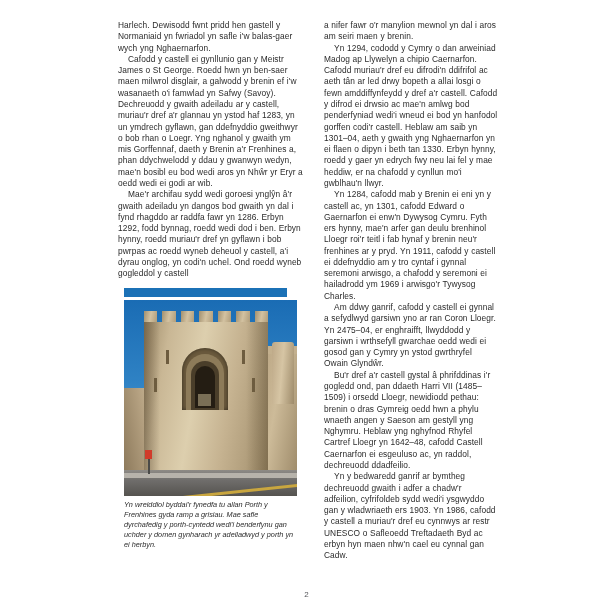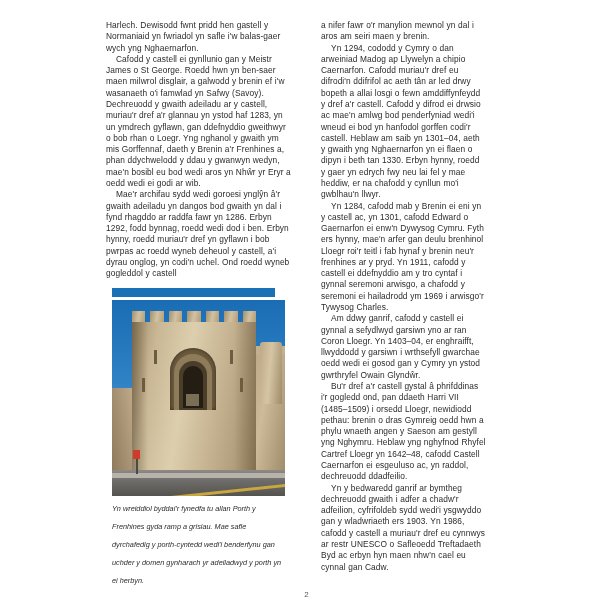--- a/index.html
+++ b/index.html
@@ -16,33 +16,33 @@
   }
   .page {
     position: relative;
     width: 613px;
     height: 613px;
     background: #ffffff;
     box-sizing: border-box;
   }
   .columns {
     position: absolute;
-    left: 106px;
+    left: 118px;
     top: 20px;
     width: 380px;
     height: 555px;
     display: flex;
-    gap: 30px;
+    gap: 14px;
   }
   .col {
     width: 183px;
     display: block;
   }
   .col.left { width: 185px; }
-  .col.right { width: 185px; }
+  .col.right { width: 185px; margin-left: 7px; }
 
   p.body {
     margin: 0;
     font-family: "Liberation Sans", sans-serif;
     font-size: 8.35px;
     line-height: 11.28px;
     color: #2b2b2b;
     text-align: left;
     letter-spacing: 0.01em;
     word-spacing: 0.02em;
@@ -235,21 +235,21 @@
     width: 7px; height: 9px;
     background: #d13b2a;
   }
 
   .caption {
     margin: 4px 0 0 6px;
     width: 170px;
     font-family: "Liberation Sans", sans-serif;
     font-style: italic;
     font-size: 7.3px;
-    line-height: 18px;
+    line-height: 10px;
     color: #2b2b2b;
   }
 
   .folio {
     position: absolute;
     left: 0;
     right: 0;
     bottom: 14px;
     text-align: center;
     font-family: "Liberation Sans", sans-serif;
@@ -318,21 +318,21 @@
         </div>
 
         <p class="caption">Yn wreiddiol byddai'r fynedfa tu allan Porth y Frenhines gyda ramp a grisiau. Mae safle dyrchafedig y porth-cyntedd wedi'i benderfynu gan uchder y domen gynharach yr adeiladwyd y porth yn ei herbyn.</p>
       </div>
     </div>
 
     <div class="col right">
       <p class="body">a nifer fawr o'r manylion mewnol yn dal i aros am seiri maen y brenin.</p>
       <p class="body indent">Yn 1294, cododd y Cymry o dan arweiniad Madog ap Llywelyn a chipio Caernarfon. Cafodd muriau'r dref eu difrodi'n ddifrifol ac aeth tân ar led drwy bopeth a allai losgi o fewn amddiffynfeydd y dref a'r castell. Cafodd y difrod ei drwsio ac mae'n amlwg bod penderfyniad wedi'i wneud ei bod yn hanfodol gorffen codi'r castell. Heblaw am saib yn 1301–04, aeth y gwaith yng Nghaernarfon yn ei flaen o dipyn i beth tan 1330. Erbyn hynny, roedd y gaer yn edrych fwy neu lai fel y mae heddiw, er na chafodd y cynllun mo'i gwblhau'n llwyr.</p>
       <p class="body indent">Yn 1284, cafodd mab y Brenin ei eni yn y castell ac, yn 1301, cafodd Edward o Gaernarfon ei enw'n Dywysog Cymru. Fyth ers hynny, mae'n arfer gan deulu brenhinol Lloegr roi'r teitl i fab hynaf y brenin neu'r frenhines ar y pryd. Yn 1911, cafodd y castell ei ddefnyddio am y tro cyntaf i gynnal seremoni arwisgo, a chafodd y seremoni ei hailadrodd ym 1969 i arwisgo'r Tywysog Charles.</p>
-      <p class="body indent">Am ddwy ganrif, cafodd y castell ei gynnal a sefydlwyd garsiwn yno ar ran Coron Lloegr. Yn 1403–04, er enghraifft, llwyddodd y garsiwn i wrthsefyll gwarchae oedd wedi ei gosod gan y Cymry yn ystod gwrthryfel Owain Glyndŵr.</p>
+      <p class="body indent">Am ddwy ganrif, cafodd y castell ei gynnal a sefydlwyd garsiwn yno ar ran Coron Lloegr. Yn 2475–04, er enghraifft, llwyddodd y garsiwn i wrthsefyll gwarchae oedd wedi ei gosod gan y Cymry yn ystod gwrthryfel Owain Glyndŵr.</p>
       <p class="body indent">Bu'r dref a'r castell gystal â phrifddinas i'r gogledd ond, pan ddaeth Harri VII (1485–1509) i orsedd Lloegr, newidiodd pethau: brenin o dras Gymreig oedd hwn a phylu wnaeth angen y Saeson am gestyll yng Nghymru. Heblaw yng nghyfnod Rhyfel Cartref Lloegr yn 1642–48, cafodd Castell Caernarfon ei esgeuluso ac, yn raddol, dechreuodd ddadfeilio.</p>
       <p class="body indent">Yn y bedwaredd ganrif ar bymtheg dechreuodd gwaith i adfer a chadw'r adfeilion, cyfrifoldeb sydd wedi'i ysgwyddo gan y wladwriaeth ers 1903. Yn 1986, cafodd y castell a muriau'r dref eu cynnwys ar restr UNESCO o Safleoedd Treftadaeth Byd ac erbyn hyn maen nhw'n cael eu cynnal gan Cadw.</p>
     </div>
 
   </div>
 
   <div class="folio">2</div>
 
 </div>
 

